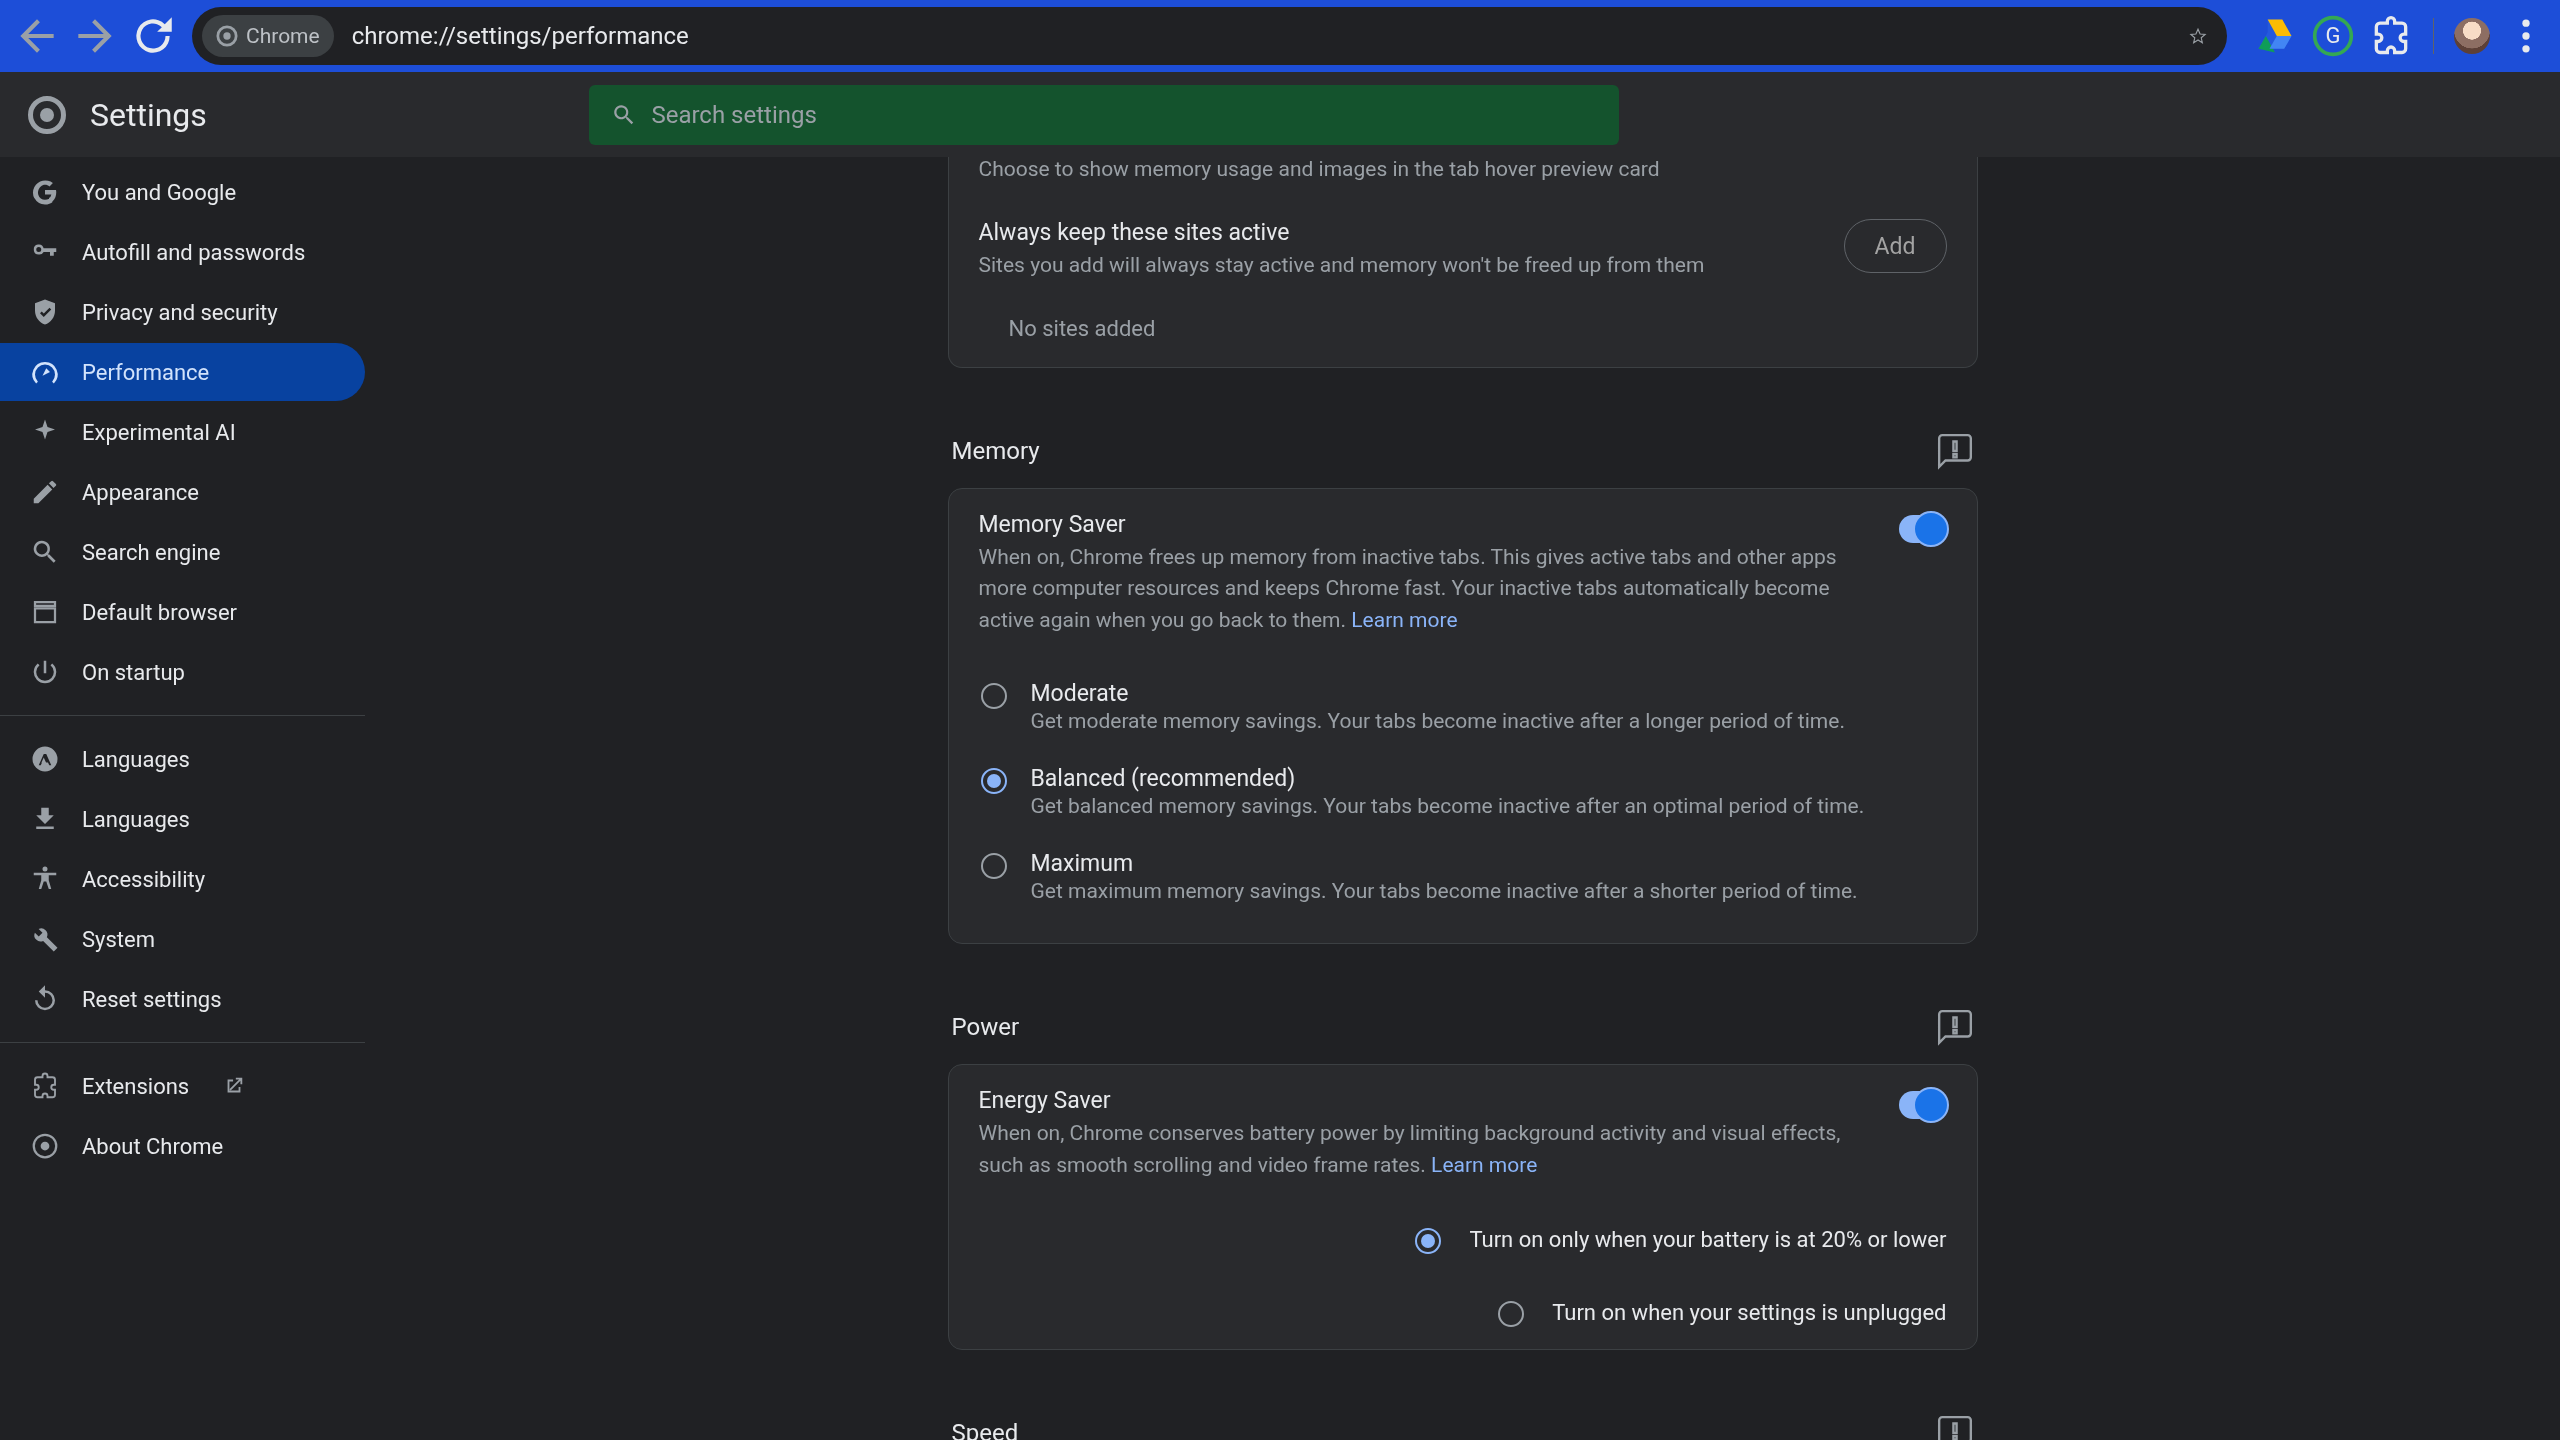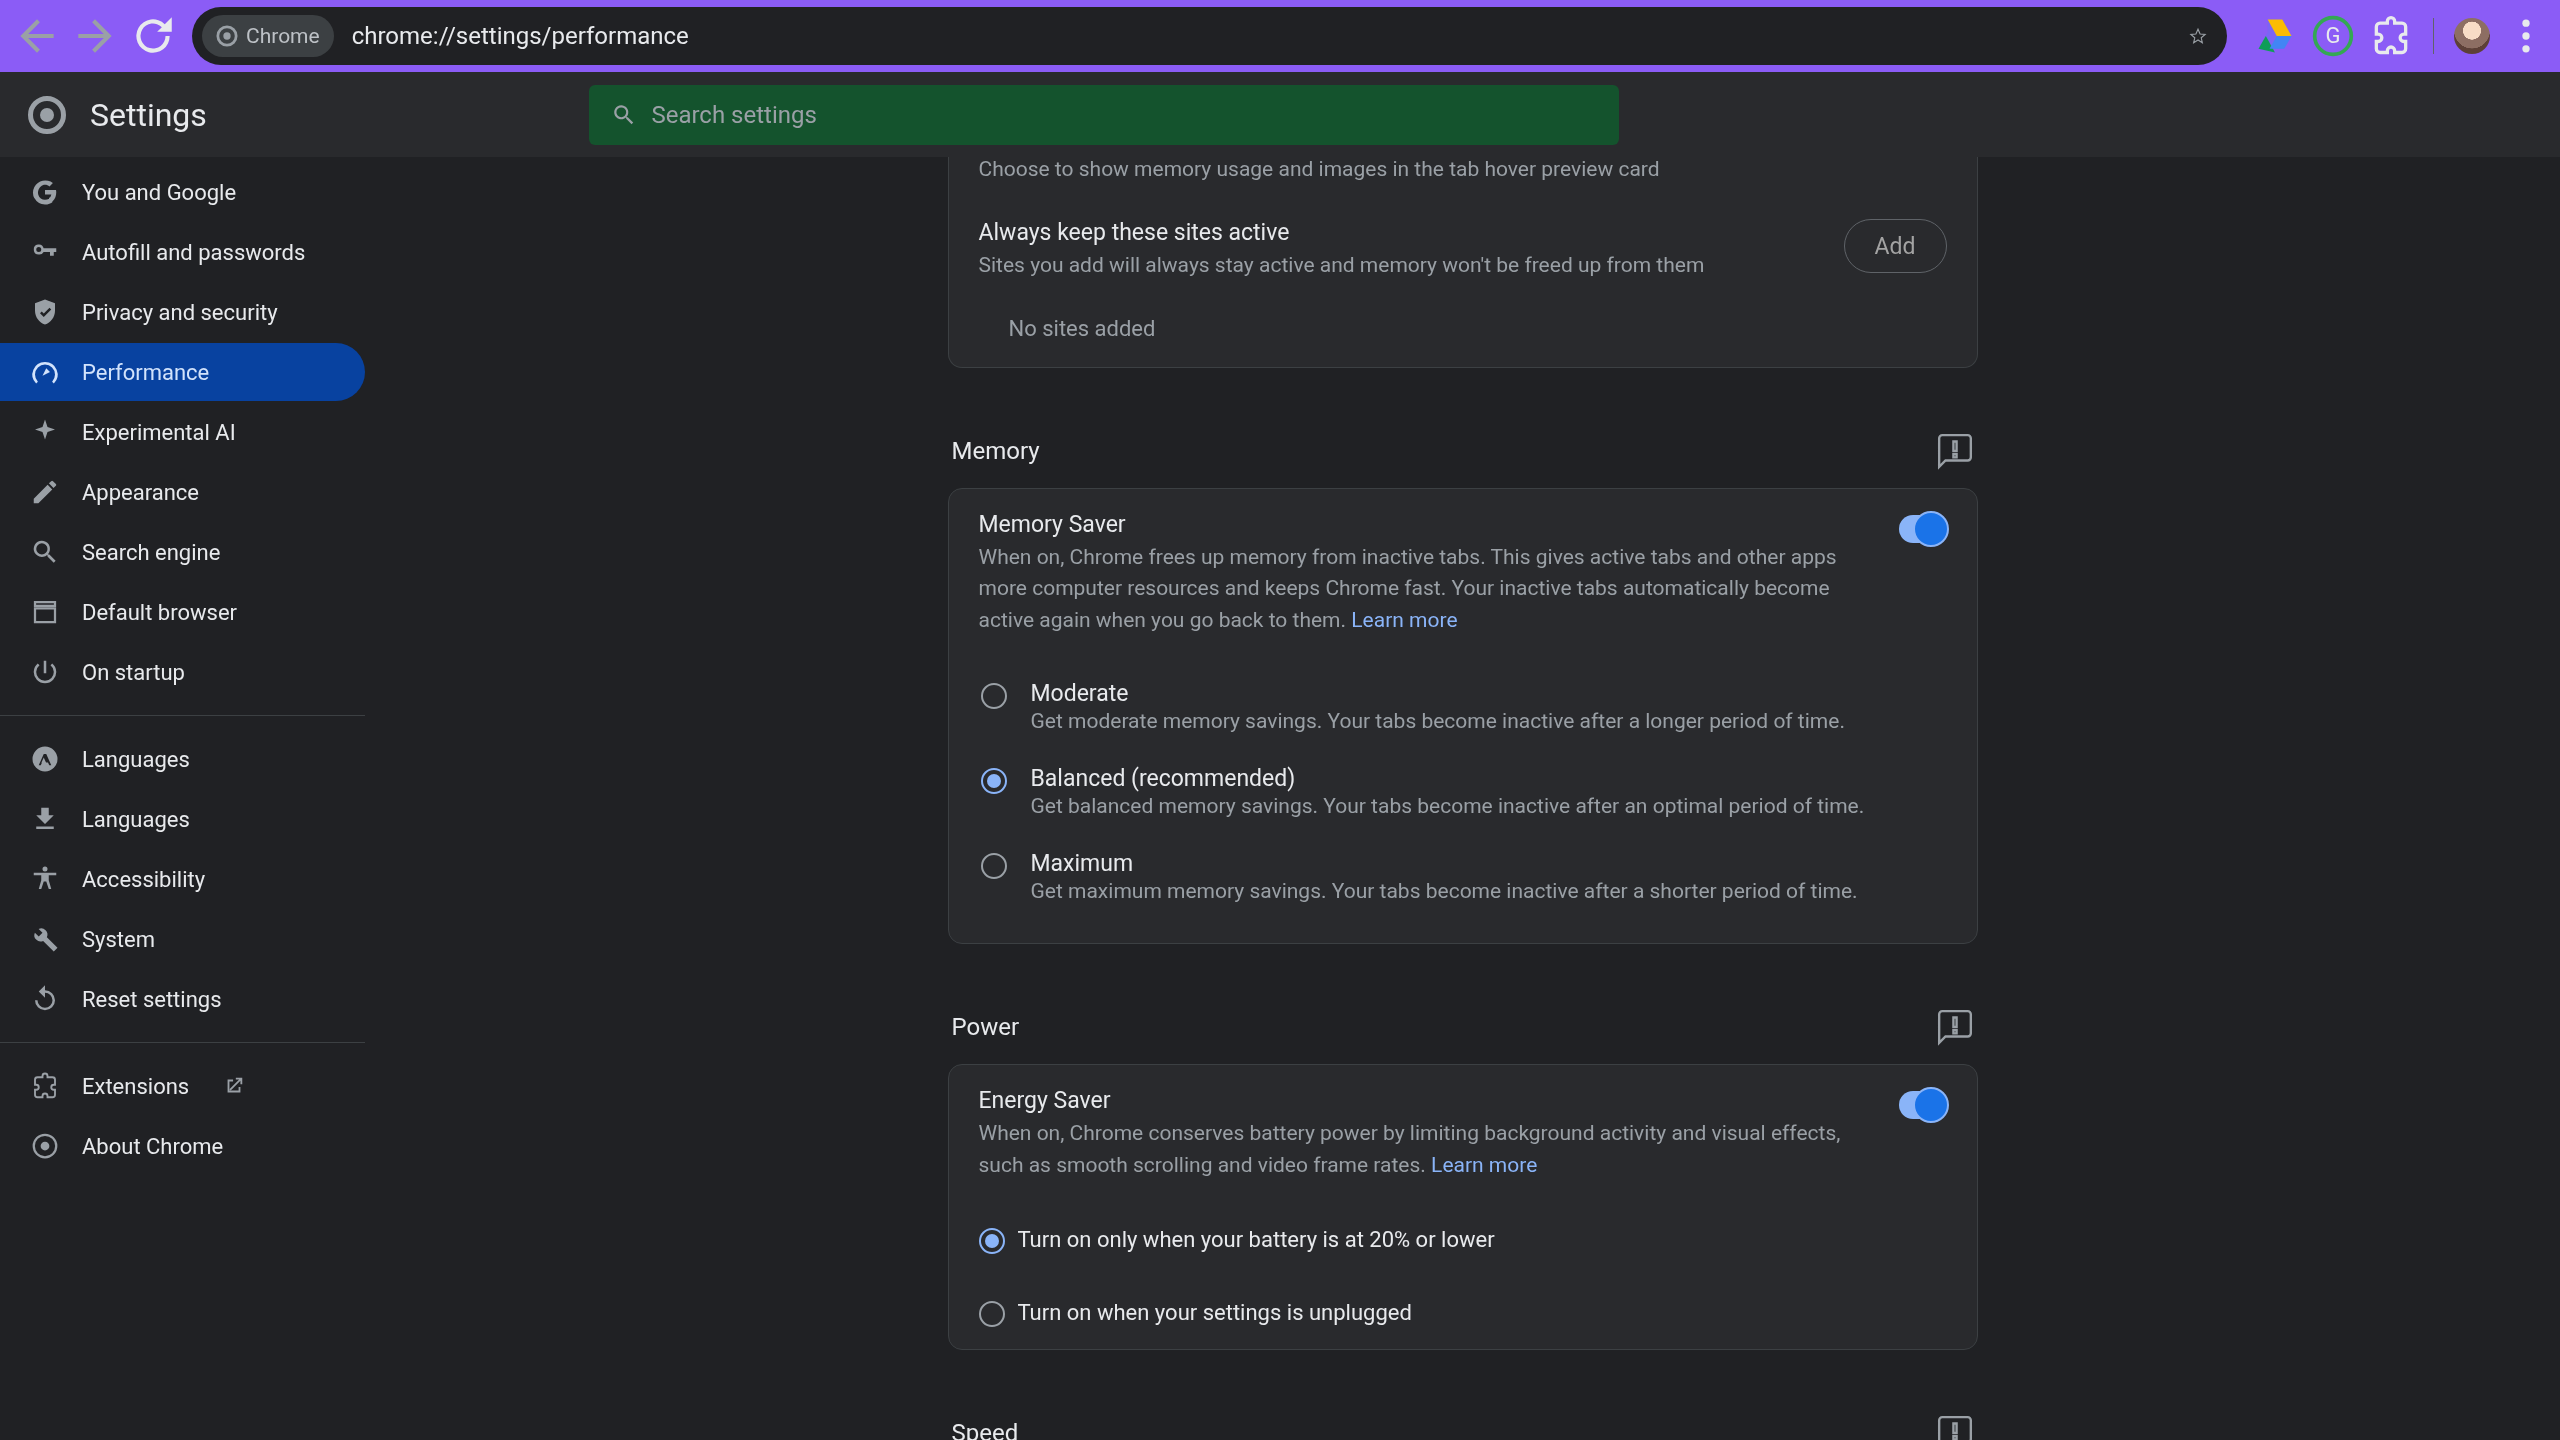--- a/index.html
+++ b/index.html
@@ -1,20 +1,20 @@
 <!DOCTYPE html>
 <html><head>
 <meta charset="utf-8">
 <style>
   * { margin: 0; padding: 0; box-sizing: border-box; font-family: 'Roboto', 'Segoe UI', Arial, sans-serif; }
   body { background: #202124; color: #e8eaed; width: 2560px; height: 1440px; overflow: hidden; }
 
   
   .browser-toolbar {
-    height: 72px; background: #8b5cf6; display: flex; align-items: center;
+    height: 72px; background: #1d4ed8; display: flex; align-items: center;
     padding: 0 12px; gap: 8px; position: relative;
   }
   .nav-btn {
     width: 50px; height: 50px; display: flex; align-items: center;
     justify-content: center; border-radius: 50%; color: #9aa0a6;
   }
   .nav-btn.enabled { color: #e8eaed; }
   .omnibox {
     flex: 1; max-width: 2090px; height: 58px; background: #202124;
     border-radius: 29px; display: flex; align-items: center; padding: 0 10px 0 10px;
@@ -121,21 +121,21 @@
     width: 26px; height: 26px; border: 2px solid #9aa0a6; border-radius: 50%;
     margin-top: 3px; flex-shrink: 0; position: relative;
   }
   .radio.on { border-color: #8ab4f8; }
   .radio.on::after {
     content: ''; position: absolute; inset: 4px; border-radius: 50%; background: #8ab4f8;
   }
   .radio-label { font-size: 23px; }
   .radio-desc { font-size: 21px; color: #9aa0a6; margin-top: 2px; }
 
-  .radio-simple { display: flex; align-items: center; gap: 13px; padding: 22px 30px; }
+  .radio-simple { display: flex; align-items: center; gap: 28px; padding: 22px 30px; justify-content: flex-end; }
   .radio-simple .radio-label { font-size: 22px; }
 
   .truncated-top { padding: 0 30px 16px 30px; font-size: 21px; color: #9aa0a6; }
 
   svg { width: 100%; height: 100%; }
 </style>
 </head>
 <body>
 
 <div class="browser-toolbar">

